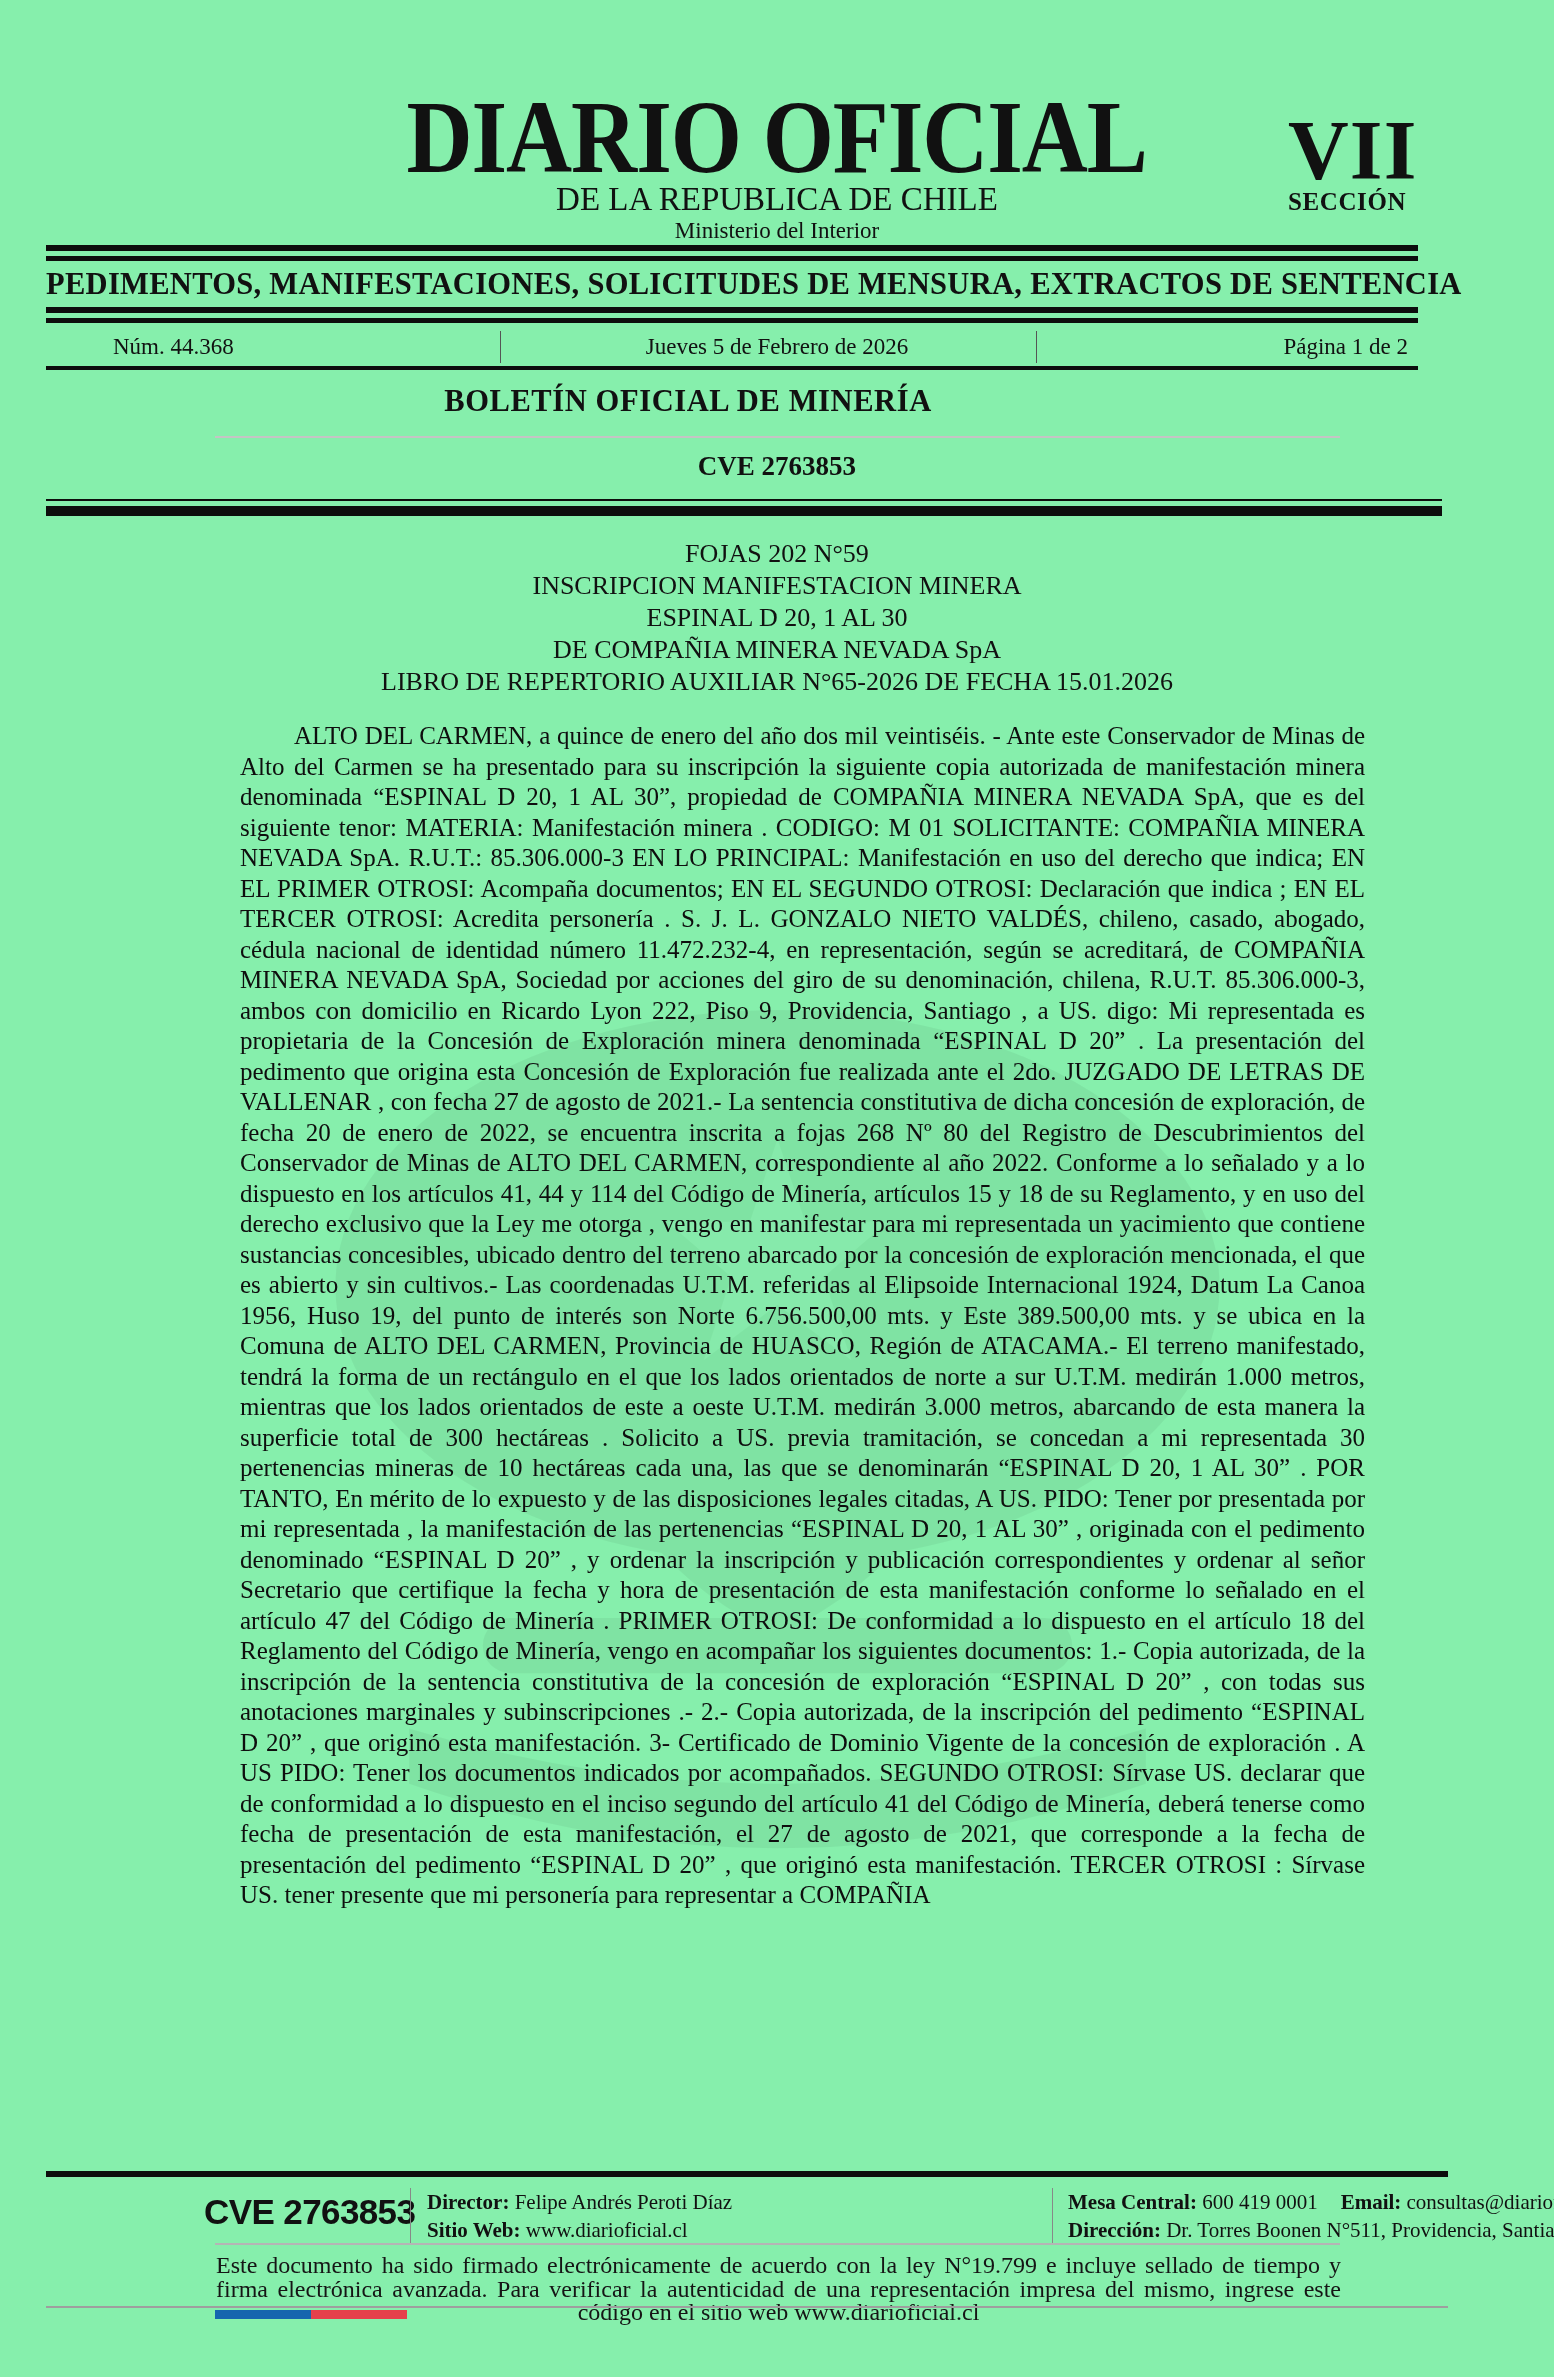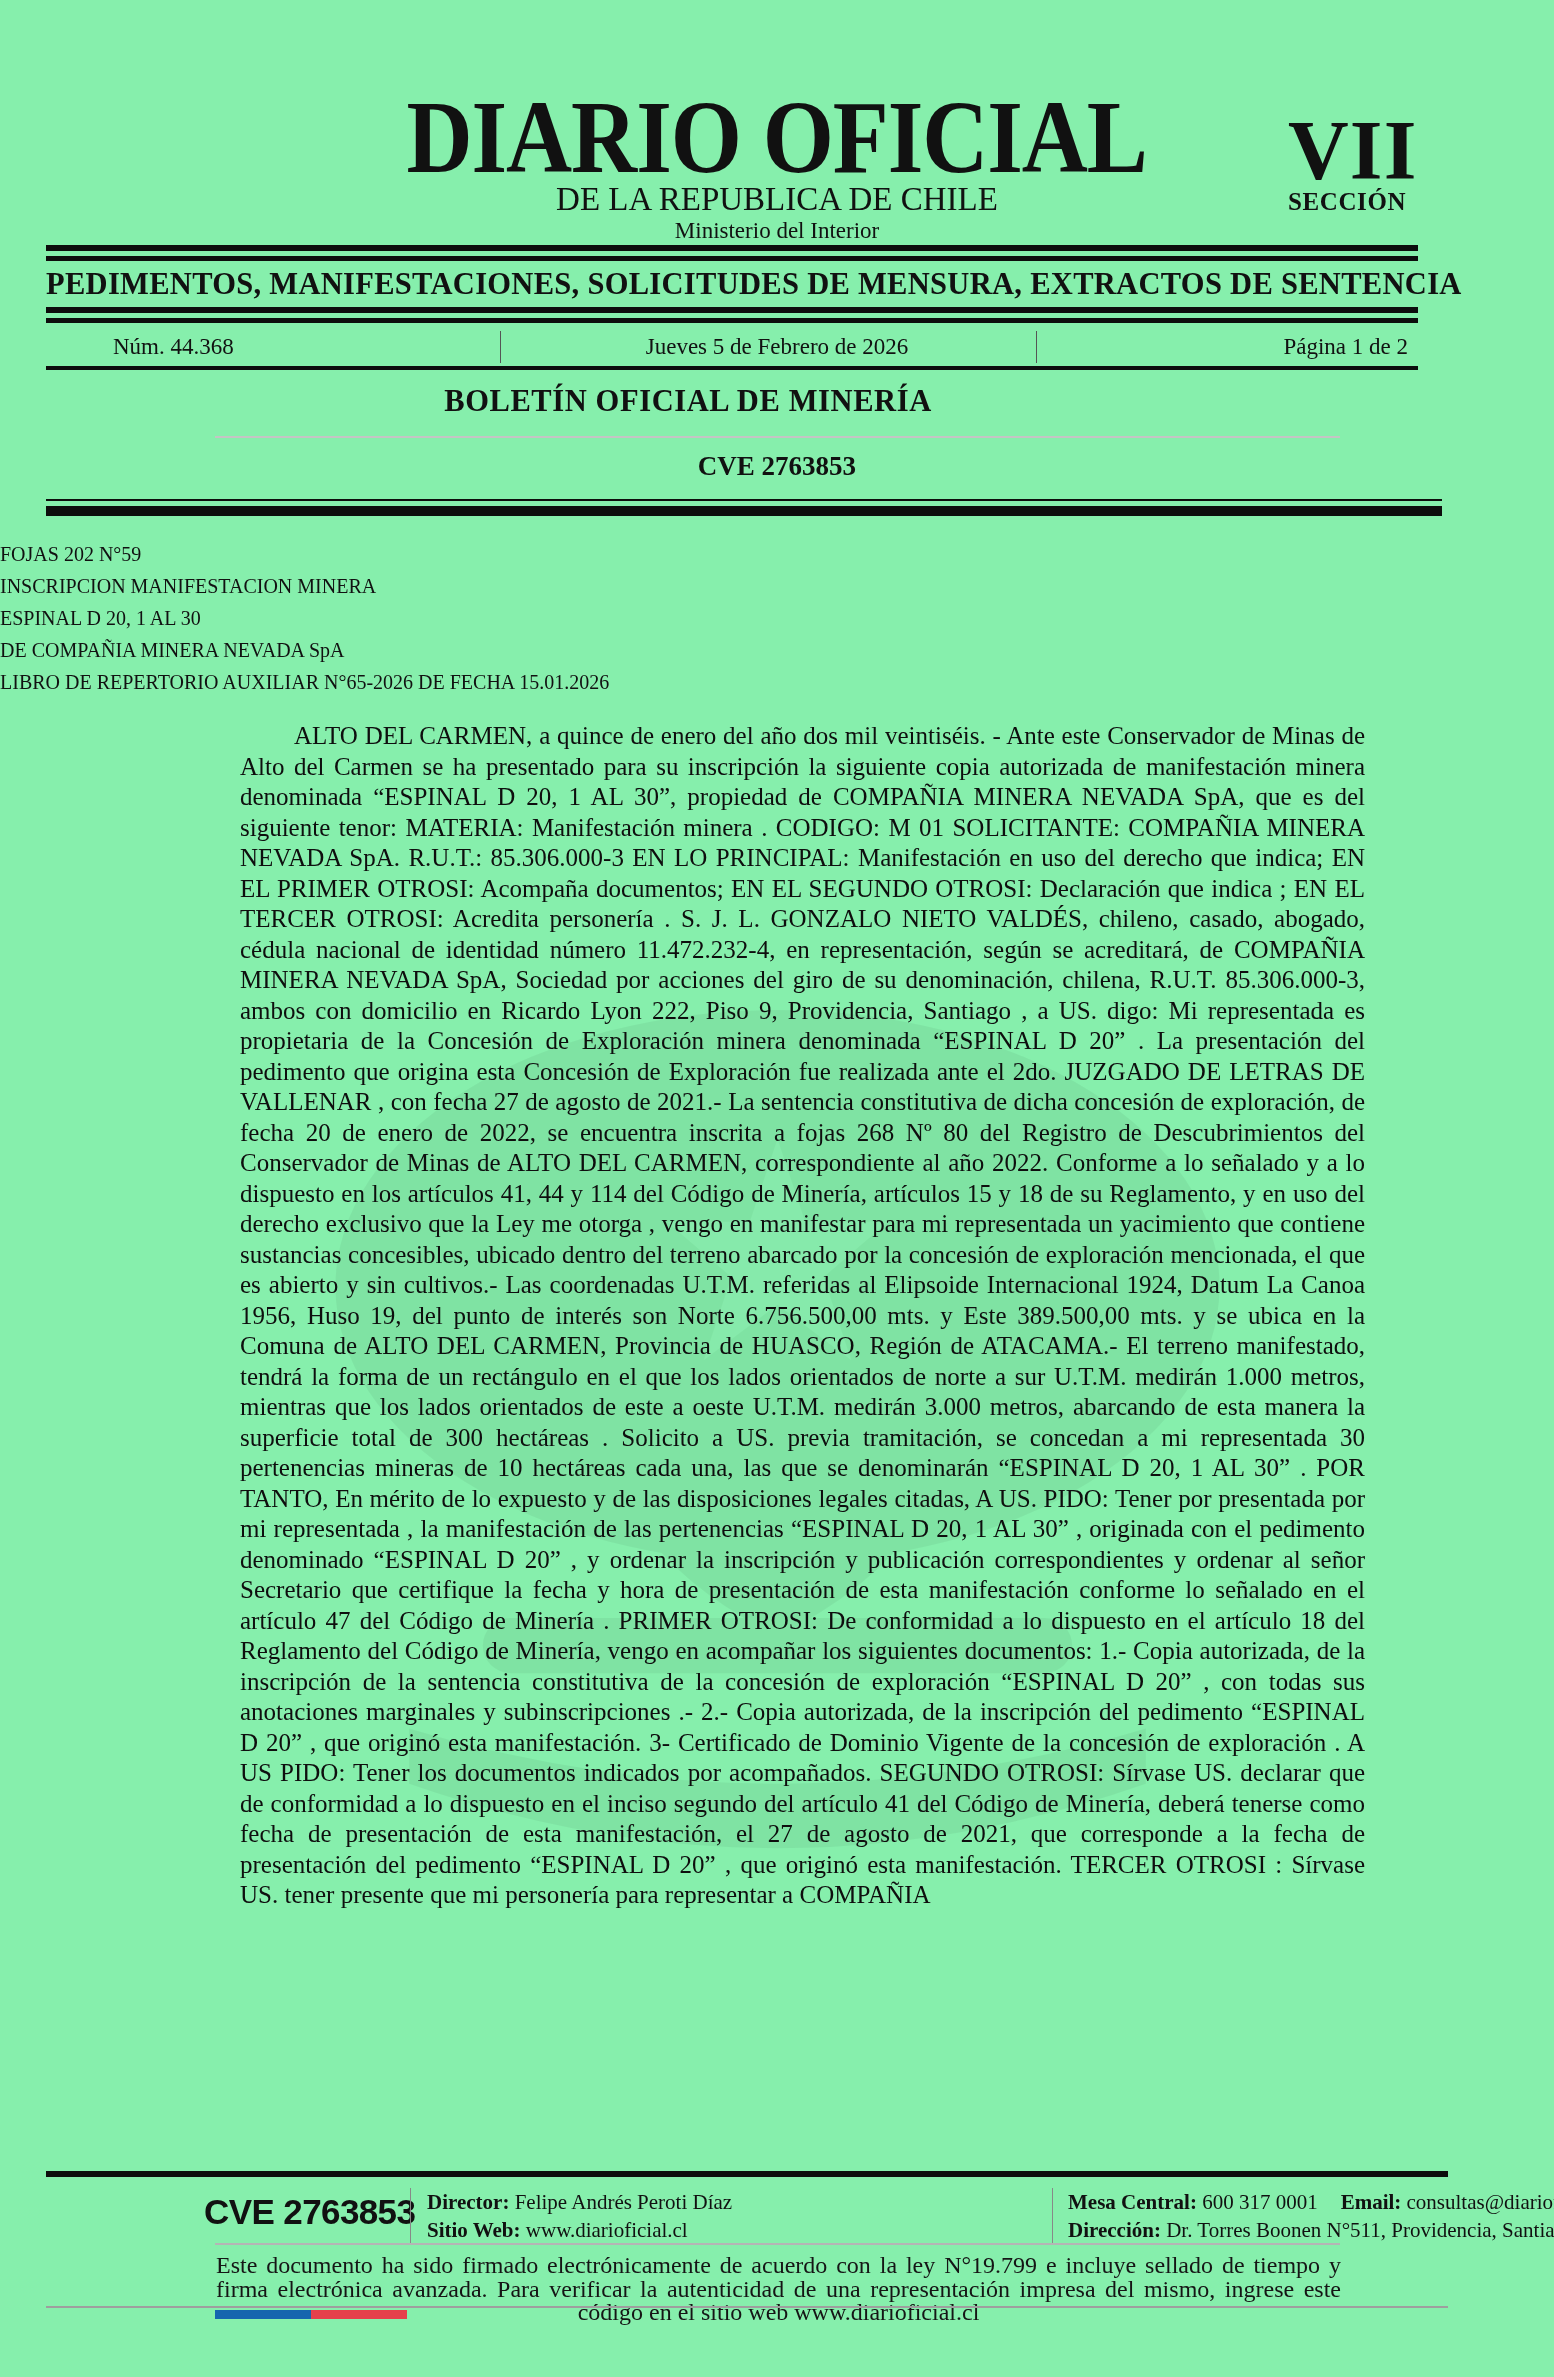--- a/index.html
+++ b/index.html
@@ -36,21 +36,21 @@
   }
 
   .issue-number{top:334px;left:113px;font-size:23px;}
   .issue-date{top:334px;left:0;width:1554px;text-align:center;font-size:23px;}
   .issue-page{top:334px;right:146px;font-size:23px;}
   .vdiv{position:absolute;width:1.2px;background:#555;}
 
   .bulletin-title{top:384px;left:0;width:1376px;text-align:center;font-size:30.5px;font-weight:bold;letter-spacing:0.6px;}
   .bulletin-cve{top:451px;left:0;width:1554px;text-align:center;font-size:27px;font-weight:bold;}
 
-  .notice-head{top:538px;left:0;width:1554px;font-size:20px;line-height:32px;}
+  .notice-head{top:538px;left:0;width:1554px;text-align:center;font-size:26px;line-height:32px;}
 
   .body-text{
     top:721px;left:216px;width:1125px;
     font-size:25px;line-height:30.5px;
     text-align:justify;text-indent:54px;
     color:#0e0e0e;
     margin-left:24px;
   }
 
   .watermark{top:799px;left:317px;width:921px;height:1122px;opacity:.045;pointer-events:none;}
@@ -137,21 +137,21 @@
   <div class="abs f-cve">CVE 2763853</div>
 
   <div class="vdiv" style="top:2188px;left:410px;height:55px;background:#888;"></div>
   <div class="abs f-col f-col2">
     <div><b>Director:</b> <span>Felipe Andrés Peroti Díaz</span></div>
     <div><b>Sitio Web:</b> <span>www.diarioficial.cl</span></div>
   </div>
 
   <div class="vdiv" style="top:2188px;left:1052px;height:55px;background:#888;"></div>
   <div class="abs f-col f-col3">
-    <div><b>Mesa Central:</b> <span>600 317 0001</span><span class="f-gap"></span><b>Email:</b> <span>consultas@diarioficial.cl</span></div>
+    <div><b>Mesa Central:</b> <span>600 419 0001</span><span class="f-gap"></span><b>Email:</b> <span>consultas@diarioficial.cl</span></div>
     <div><b>Dirección:</b> <span>Dr. Torres Boonen N°511, Providencia, Santiago, Chile.</span></div>
   </div>
 
   <div class="rule-gray" style="top:2243px;left:215px;width:1125px;height:1.8px;background:#b5b5b5;"></div>
 
   <div class="abs legal">Este documento ha sido firmado electrónicamente de acuerdo con la ley N°19.799 e incluye sellado de tiempo y firma electrónica avanzada. Para verificar la autenticidad de una representación impresa del mismo, ingrese este código en el sitio web www.diarioficial.cl</div>
 
   <div class="rule-gray" style="top:2306px;left:46px;width:1402px;height:1.8px;background:#9e9e9e;"></div>
 
   <div class="abs flag">

